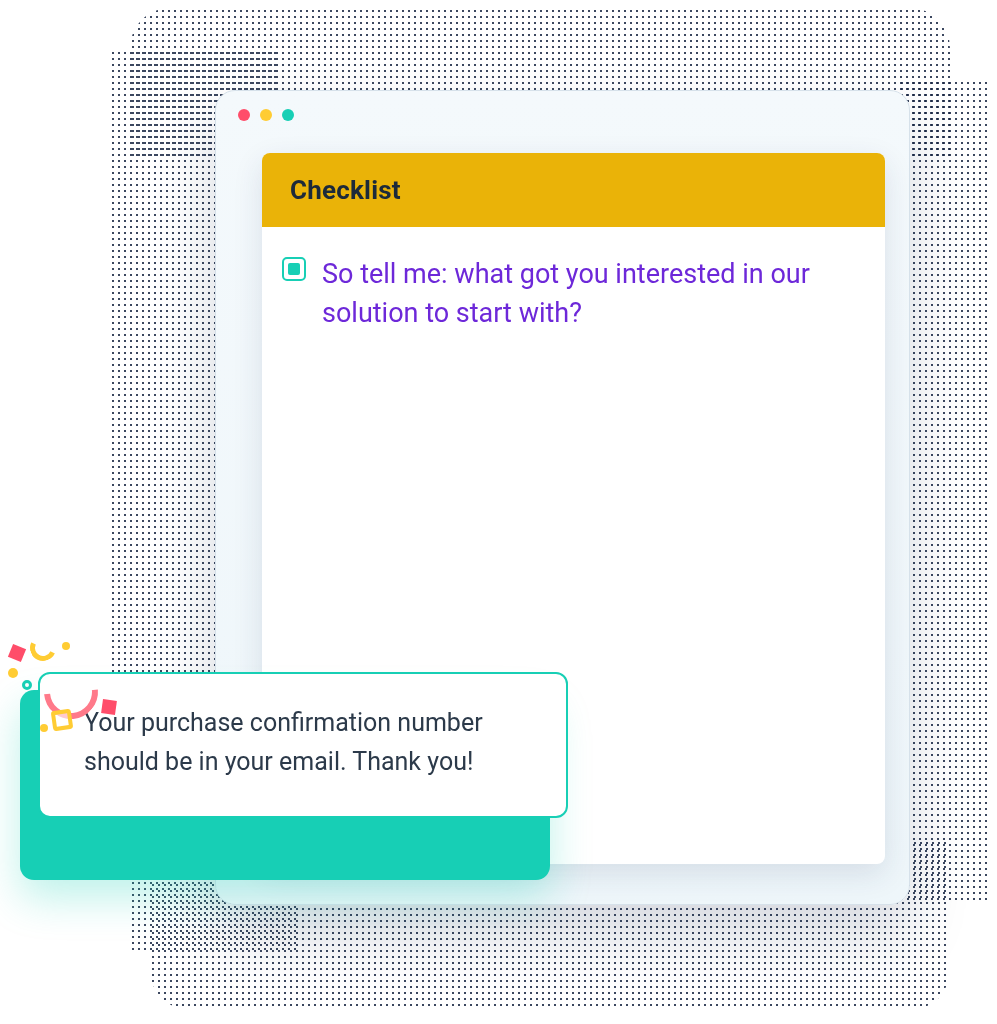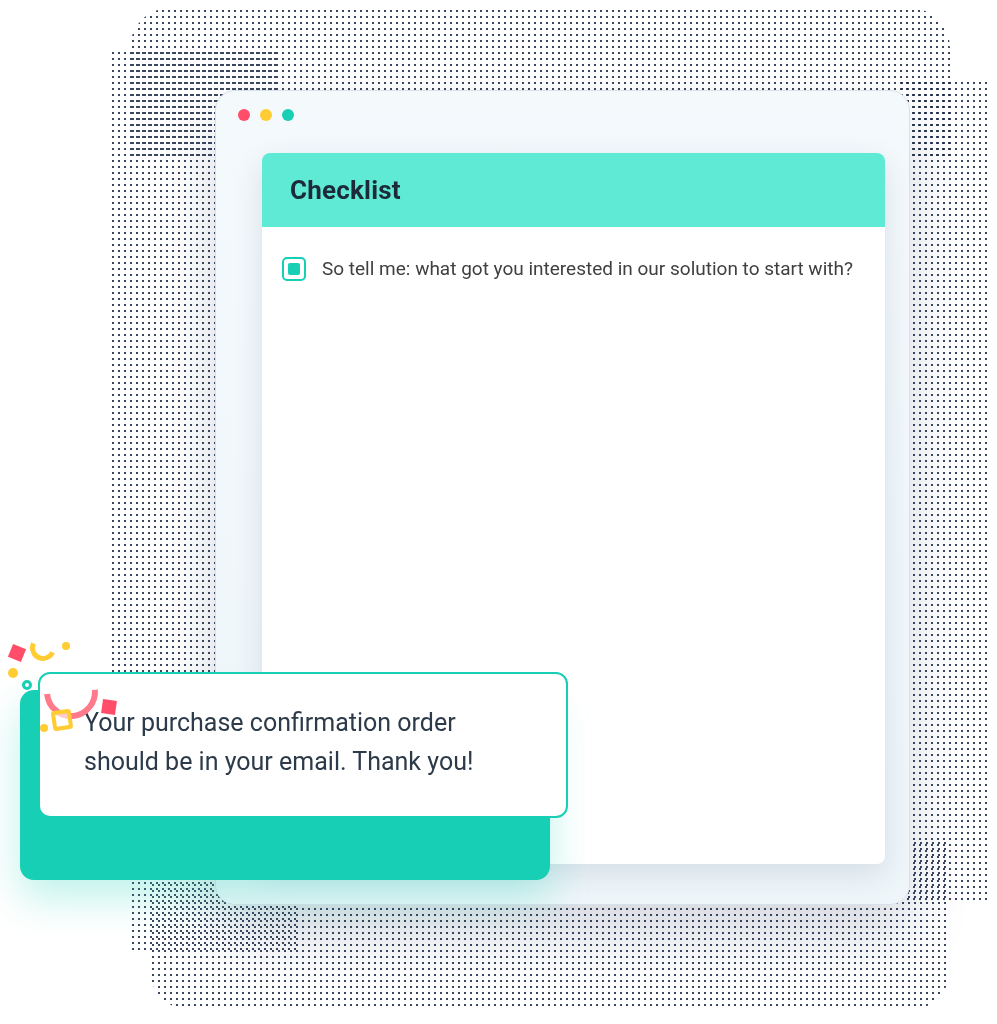--- a/index.html
+++ b/index.html
@@ -50,21 +50,21 @@
 
 .panel {
   position: absolute;
   top: 62px; left: 46px; right: 24px; bottom: 40px;
   background: #ffffff;
   border-radius: 8px;
   box-shadow: 0 10px 30px rgba(30,50,90,0.12);
   overflow: hidden;
 }
 .panel-header {
-  background: #5eead4;
+  background: #eab308;
   padding: 22px 28px;
 }
 .panel-header h2 {
   color: #1c2a3a;
   font-size: 26px;
   font-weight: 700;
   letter-spacing: 0.2px;
 }
 .items {
   padding: 28px 26px 0 20px;
@@ -85,22 +85,22 @@
   align-items: center;
   justify-content: center;
   margin-top: 2px;
 }
 .checkbox .fill {
   width: 12px; height: 12px;
   background: #17cfb5;
   border-radius: 2px;
 }
 .item-text {
-  color: #404040;
-  font-size: 19px;
+  color: #6d28d9;
+  font-size: 27px;
   line-height: 1.45;
 }
 
 .popup-shadow {
   position: absolute;
   top: 690px;
   left: 20px;
   width: 530px;
   height: 190px;
   background: #17cfb5;
@@ -166,21 +166,21 @@
             <span class="fill"></span>
           </span>
         <span class="item-text">So tell me: what got you interested in our solution to start with?</span>
       </div>
     </div>
   </div>
 </div>
 
 <div class="popup-shadow"></div>
 <div class="popup">
-  <div class="popup-text">Your purchase confirmation order should be in your email. Thank you!</div>
+  <div class="popup-text">Your purchase confirmation number should be in your email. Thank you!</div>
 </div>
 
 <span class="confetti conf-a"></span>
 <span class="confetti conf-b"></span>
 <span class="confetti conf-c"></span>
 <span class="confetti conf-d"></span>
 <span class="confetti conf-e"></span>
 <span class="confetti conf-f"></span>
 <span class="confetti conf-g"></span>
 <span class="confetti conf-h"></span>

